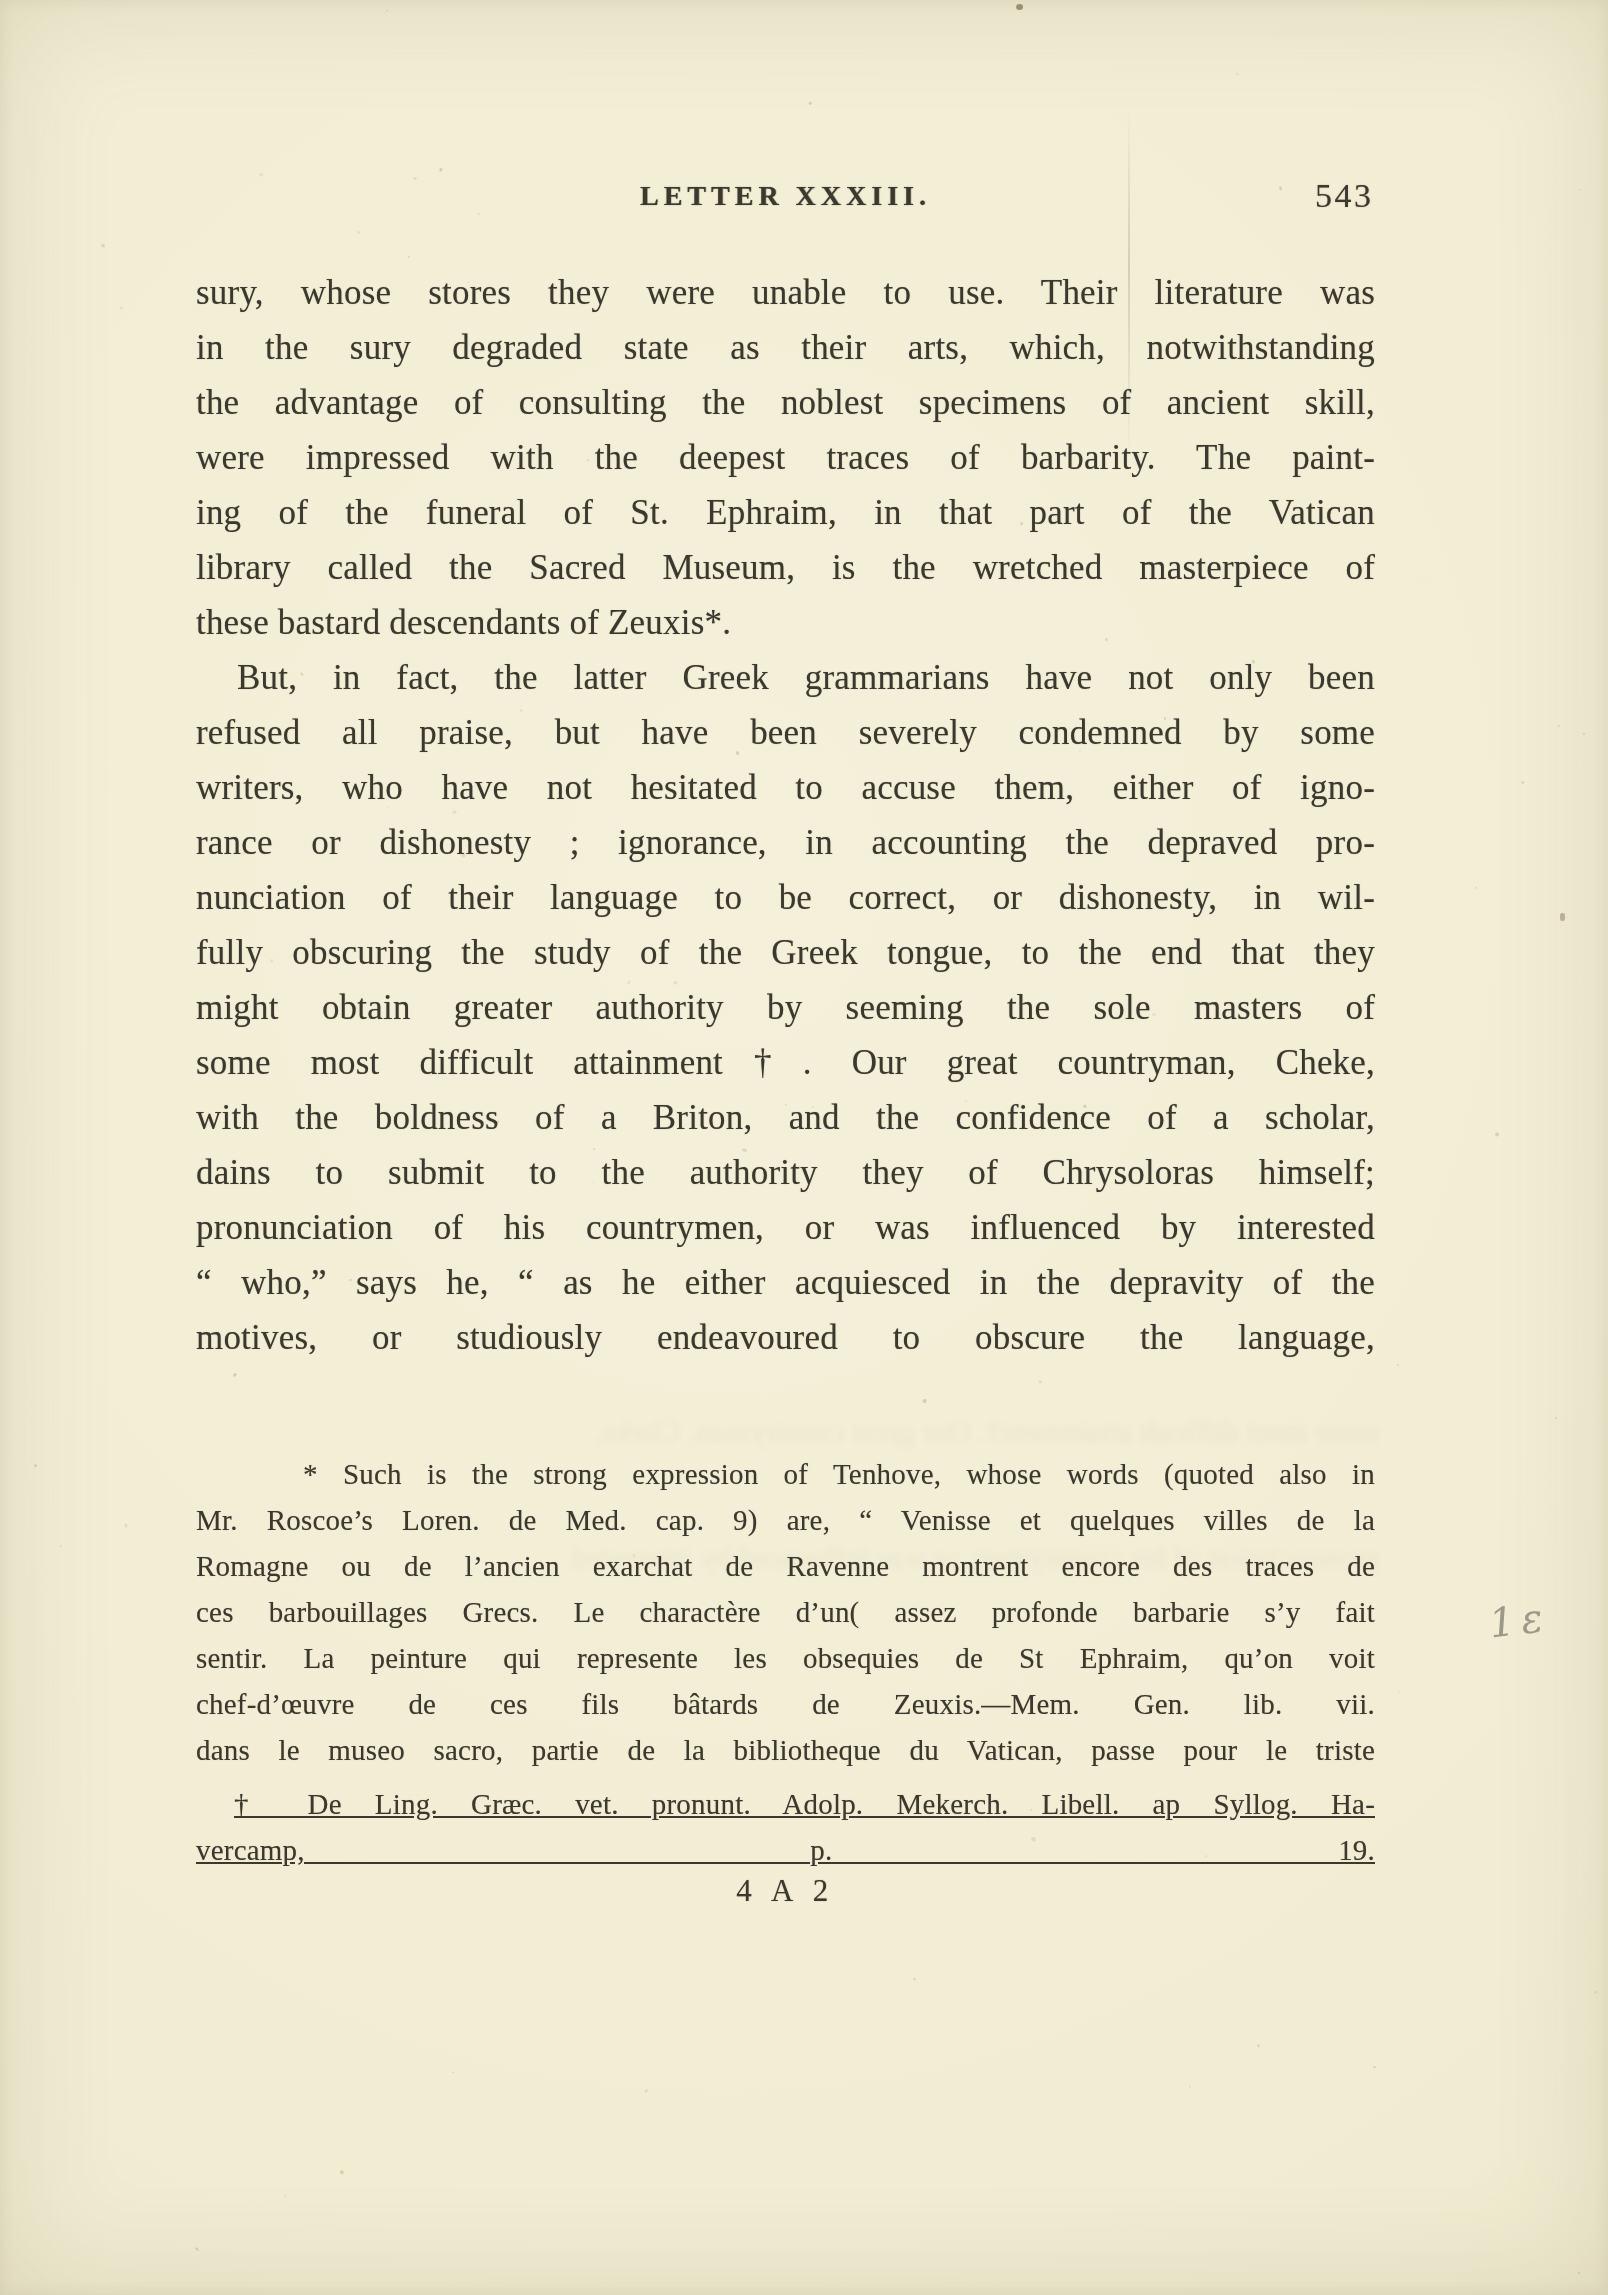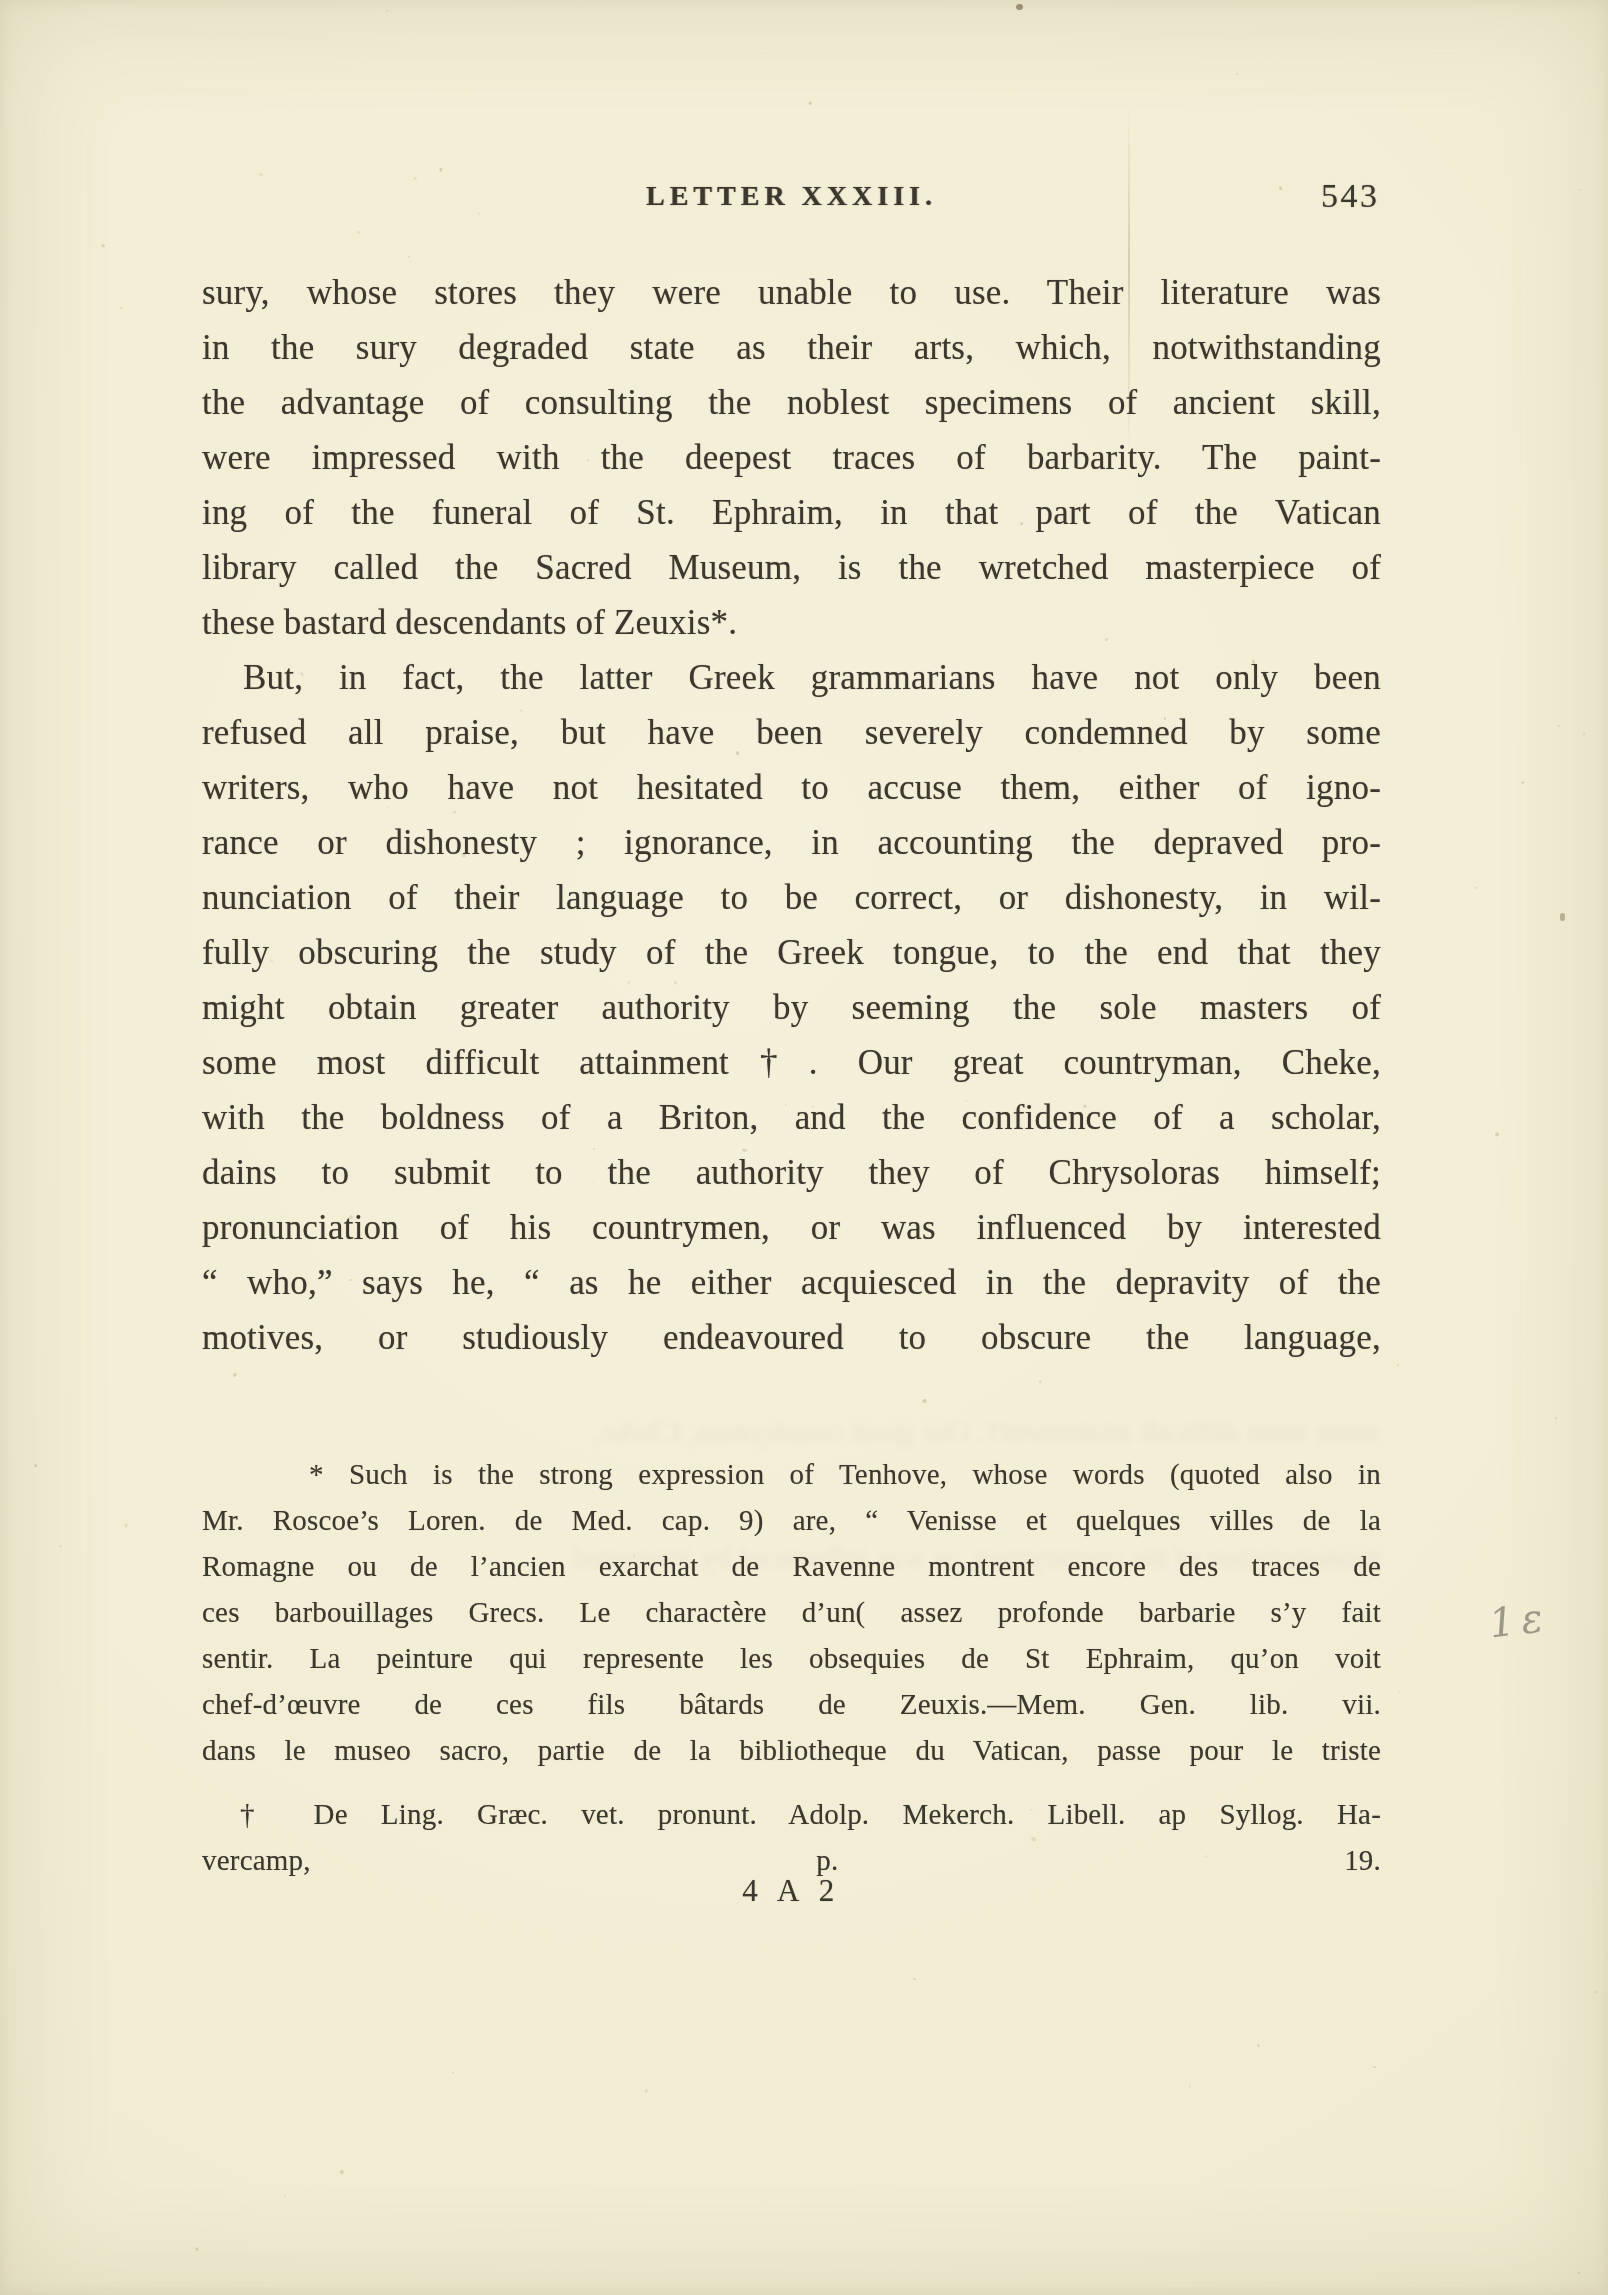--- a/index.html
+++ b/index.html
@@ -7,21 +7,21 @@
     position:relative;
     width:1609px;height:2295px;
     margin:0 auto;
     background:
       radial-gradient(ellipse 140% 110% at 45% 38%, #f5f0da 0%, #f1ecd2 55%, #ece6cb 85%, #e6dfc3 100%);
     box-shadow: inset 0 0 115px rgba(120,105,70,.16), inset 0 0 15px rgba(110,95,60,.10);
     font-family:"Liberation Serif", serif;
     color:#3b382e;
     overflow:hidden;
   }
-  .textcol{position:absolute;left:202px;width:1179px;}
+  .textcol{position:absolute;left:196px;width:1179px;}
   
   .header-row{top:180px;height:41px;}
   .section-title{
     position:absolute;left:0;right:0;text-align:center;
     font-size:28px;font-weight:700;letter-spacing:5px;
     text-shadow:0 0 1.2px rgba(59,56,46,.55), 0.8px 0 0 rgba(59,56,46,.25);
   }
   .page-number{
     position:absolute;right:1.6px;top:-3.3px;
     font-size:34px;letter-spacing:2.5px;
@@ -38,21 +38,21 @@
   .indent-body{text-indent:41px;}
   
   .fn-block{top:1451px;text-shadow:0 0 0.8px rgba(59,56,46,.40);}
   .fline{
     font-size:29px;line-height:46px;
     text-align:justify;text-align-last:justify;
     letter-spacing:0.2px;
   }
   .indent-fn1{text-indent:107px;}
   .indent-fn2{text-indent:38px;}
-  .note2{margin-top:18px;}
+  .note2{margin-top:8px;text-decoration:underline;}
   
   .signature{
     top:1873px;text-align:center;
     font-size:31px;letter-spacing:6.6px;
     text-shadow:0 0 1px rgba(59,56,46,.5);
   }
   
   .pencil-note{
     position:absolute;left:1489px;top:1597px;
     font-family:"DejaVu Serif", serif;font-style:italic;

